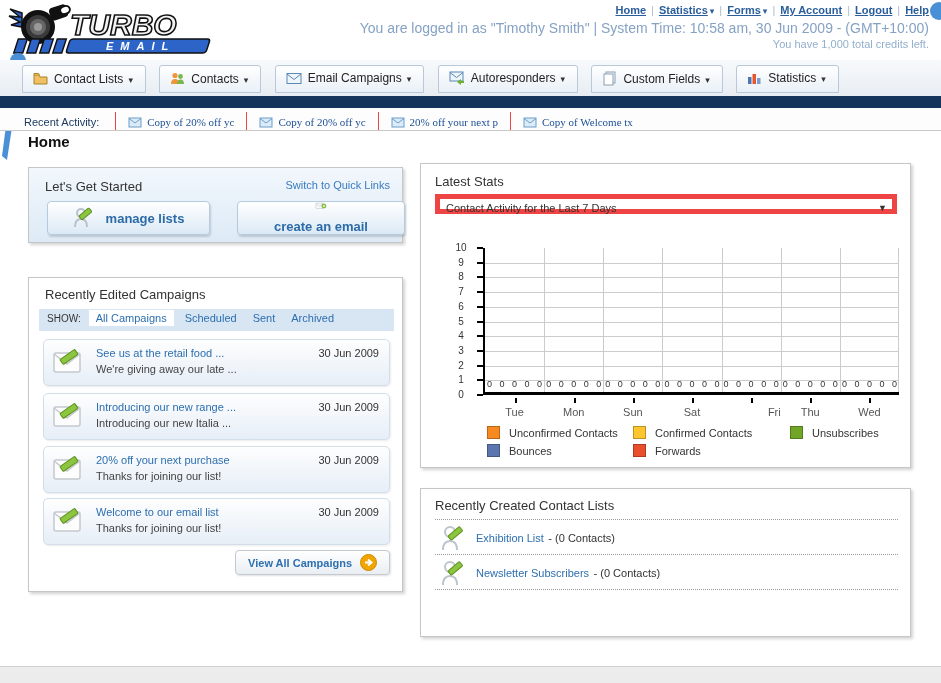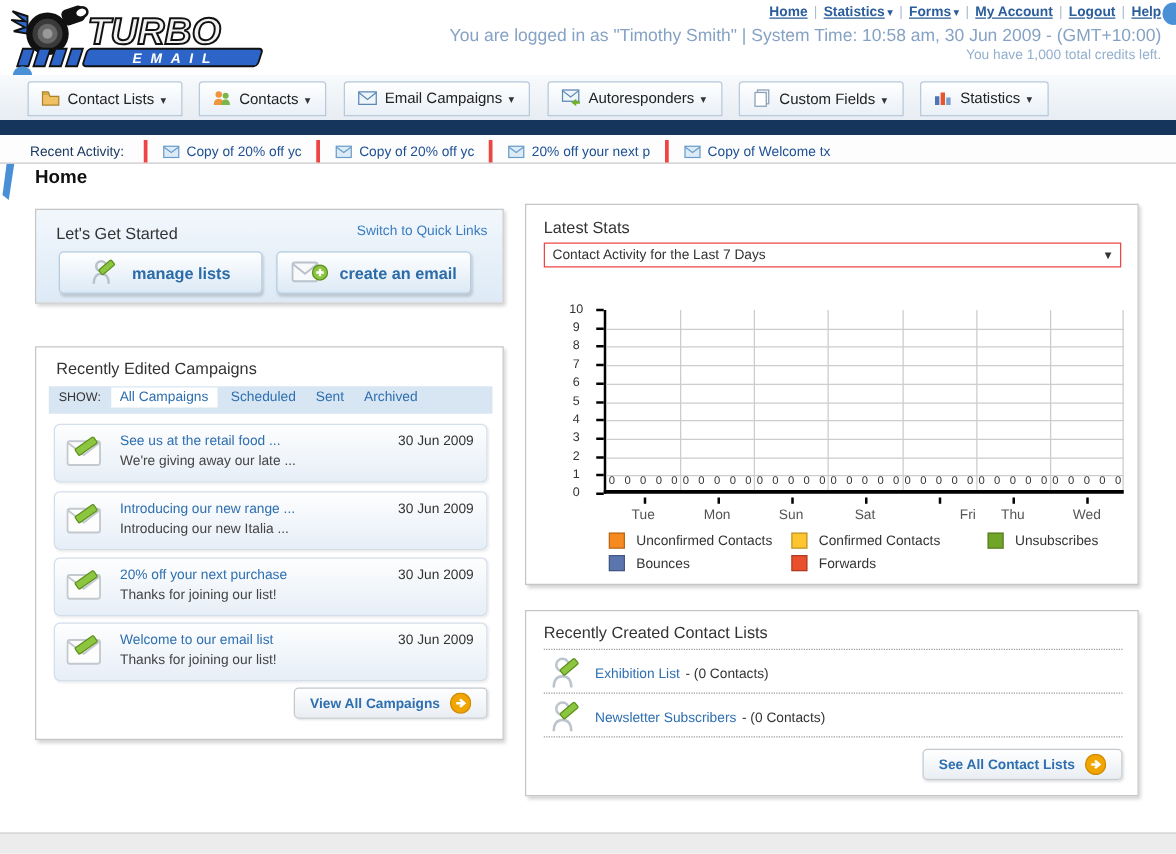--- a/index.html
+++ b/index.html
@@ -31,21 +31,21 @@
   .tab svg { vertical-align:-3px; margin-right:6px; }
   .tab .dd { font-size:9px; color:#333; margin-left:5px; }
 
   
   #navybar { position:absolute; top:96px; left:0; width:941px; height:12px; background:#16355d; }
 
   
   #activity { position:absolute; top:108px; left:0; width:941px; height:23px; background:#fdfdfe;
     border-bottom:1px solid #c9c9c9; padding:4px 0 0 24px; white-space:nowrap; }
   #activity .lbl { font-size:11px; color:#1b3a61; margin-right:16px; }
-  .act-item { display:inline-block; padding:0 12px; border-left:3px solid #ef4444; cursor:pointer; }
+  .act-item { display:inline-block; padding:0 12px; border-left:1px solid #ef4444; cursor:pointer;font-family:Liberation Serif, serif; }
   .act-item:first-of-type { border-left:none; }
   .act-item svg { vertical-align:-2px; margin-right:5px; }
   .act-item span { font-size:11px; color:#1c4f93; }
 
   
   #page-title { position:absolute; top:133px; left:28px; font-size:15px; font-weight:bold; color:#111; }
 
   
   .panel { position:absolute; background:#fff; border:1px solid #c6c6c6;
     box-shadow:2px 2px 3px rgba(0,0,0,0.18); }
@@ -54,21 +54,21 @@
   
   #gs { left:28px; top:167px; width:375px; height:76px;
     background:linear-gradient(#f2f7fc,#ddeaf6); }
   #gs-title { position:absolute; left:16px; top:11px; }
   #gs-switch { position:absolute; right:12px; top:11px; font-size:11px; color:#3a7cc0; cursor:pointer; }
   .gs-btn { position:absolute; top:33px; height:34px; background:linear-gradient(#ffffff,#dcE9f5);
     border:1px solid #b5cce0; border-radius:4px; box-shadow:1px 2px 2px rgba(0,0,0,0.15);
     font-size:13px; font-weight:bold; color:#2b6ba8; cursor:pointer;
     display:flex; align-items:center; justify-content:center; gap:9px; }
   #gs-btn-1 { left:18px; width:163px; }
-  #gs-btn-2 { left:192px; width:156px; }
+  #gs-btn-2 { left:208px; width:168px;flex-direction:column; }
 
   
   #camp { left:28px; top:277px; width:375px; height:315px; }
   #camp-title { position:absolute; left:16px; top:9px; }
   #showbar { position:absolute; left:10px; top:31px; width:355px; height:22px; background:#d8e6f3;
     padding:3px 0 0 8px; font-size:11px; white-space:nowrap; }
   #showbar .show-lbl { color:#333; font-size:10px; margin-right:8px; }
   .filter { color:#2d6fb0; margin-right:16px; cursor:pointer; }
   .filter.active { background:#fff; padding:2px 7px; margin-right:11px; }
   .camp-card { position:absolute; left:14px; width:347px; height:47px;
@@ -83,21 +83,21 @@
   .action-btn { position:absolute; height:25px; background:linear-gradient(#ffffff,#e9eef3);
     border:1px solid #c3c9cf; border-radius:4px; box-shadow:1px 1px 2px rgba(0,0,0,0.12);
     font-size:11px; font-weight:bold; color:#2d6fb0; cursor:pointer;
     display:flex; align-items:center; justify-content:center; gap:8px; padding:0 12px; }
   #view-all { right:12px; top:272px; }
 
   
   #stats { left:420px; top:163px; width:491px; height:305px; }
   #stats-title { position:absolute; left:14px; top:10px; }
   #stats-select { position:absolute; left:14px; top:30px; width:462px; height:20px; background:#fff;
-    border:1px solid #ef4444; font-size:11px; color:#333; padding:3px 6px 0 6px; cursor:pointer; }
+    border:5px solid #ef4444; font-size:11px; color:#333; padding:3px 6px 0 6px; cursor:pointer; }
   #stats-select .arrow { position:absolute; right:5px; top:4px; font-size:9px; color:#333; }
 
   #chart { position:absolute; left:14px; top:84px; width:470px; height:178px; }
   #ylabels { position:absolute; left:10px; top:0; width:32px; height:147px; }
   .ylab { position:absolute; right:0; width:100%; text-align:center; font-size:10px; color:#333; }
   #plot { position:absolute; left:48px; top:0; width:416px; height:147px;
     border-left:2px solid #000; border-bottom:3px solid #000; }
   .hgrid { position:absolute; left:0; width:100%; height:1px; background:#ccc; }
   .vgrid { position:absolute; top:0; width:1px; height:100%; background:#ccc; }
   .ytick { position:absolute; left:-8px; width:6px; height:2px; background:#000; }
@@ -421,22 +421,15 @@
   </div>
   <div class="dotline" style="top:65px"></div>
   <div class="cl-item" style="top:70px">
     <svg width="26" height="28" viewBox="0 0 26 28">
         <circle cx="9" cy="8" r="5" fill="none" stroke="#bcc4cd" stroke-width="2"></circle>
         <path d="M2 26 q0-9 7-9 t7 9" fill="none" stroke="#bcc4cd" stroke-width="2"></path>
         <rect x="10" y="11" width="15" height="5.5" rx="1" fill="#8cc63f" stroke="#5d8f1e" transform="rotate(-40 10 16)"></rect>
       </svg><a class="cl-name">Newsletter Subscribers</a>&nbsp;<span class="cl-detail">- (0 Contacts)</span>
   </div>
   <div class="dotline" style="top:100px"></div>
-  <div id="see-all" class="action-btn">
-    <span>See All Contact Lists</span>
-    <svg width="17" height="17" viewBox="0 0 17 17">
-        <circle cx="8.5" cy="8.5" r="8" fill="#f0a500" stroke="#d08a00"></circle>
-        <path d="M5 8.5 h5 M8 5.5 l3.5 3 L8 11.5" fill="none" stroke="#fff" stroke-width="2"></path>
-      </svg>
-  </div>
 </div>
 
 <div id="footer"></div>
 
 </body></html>

